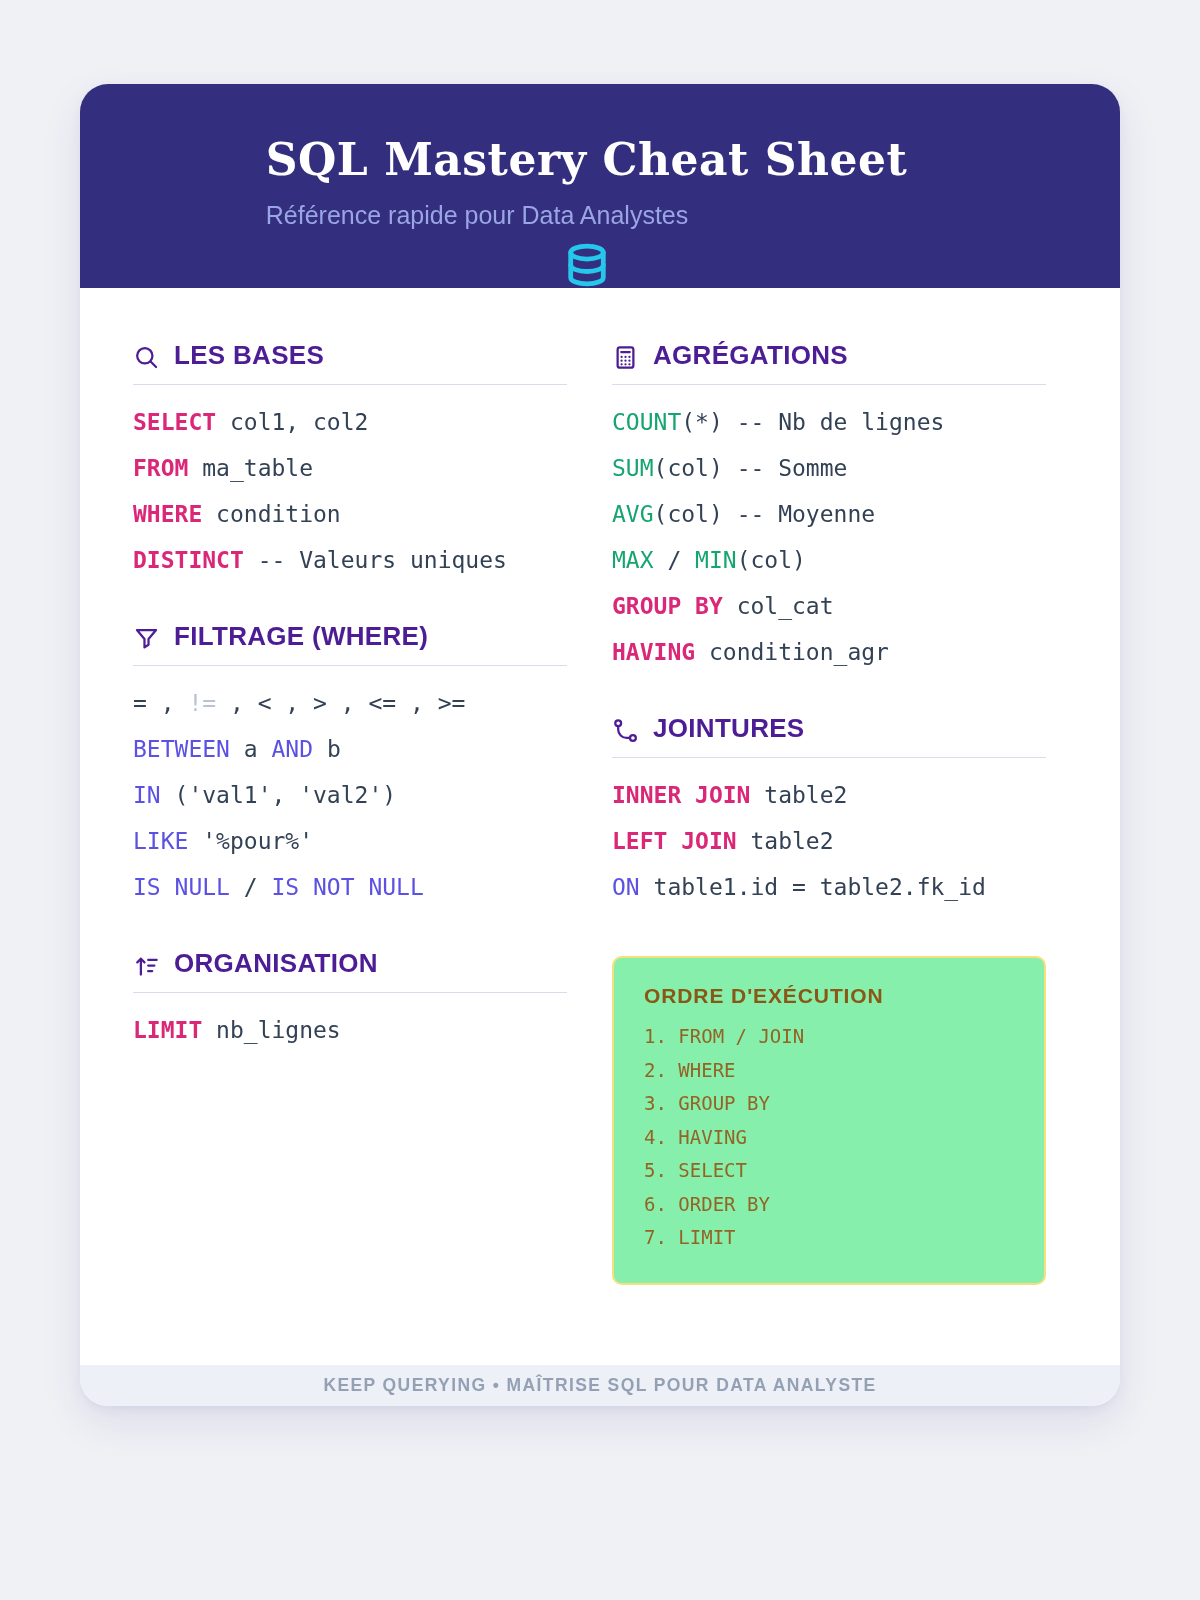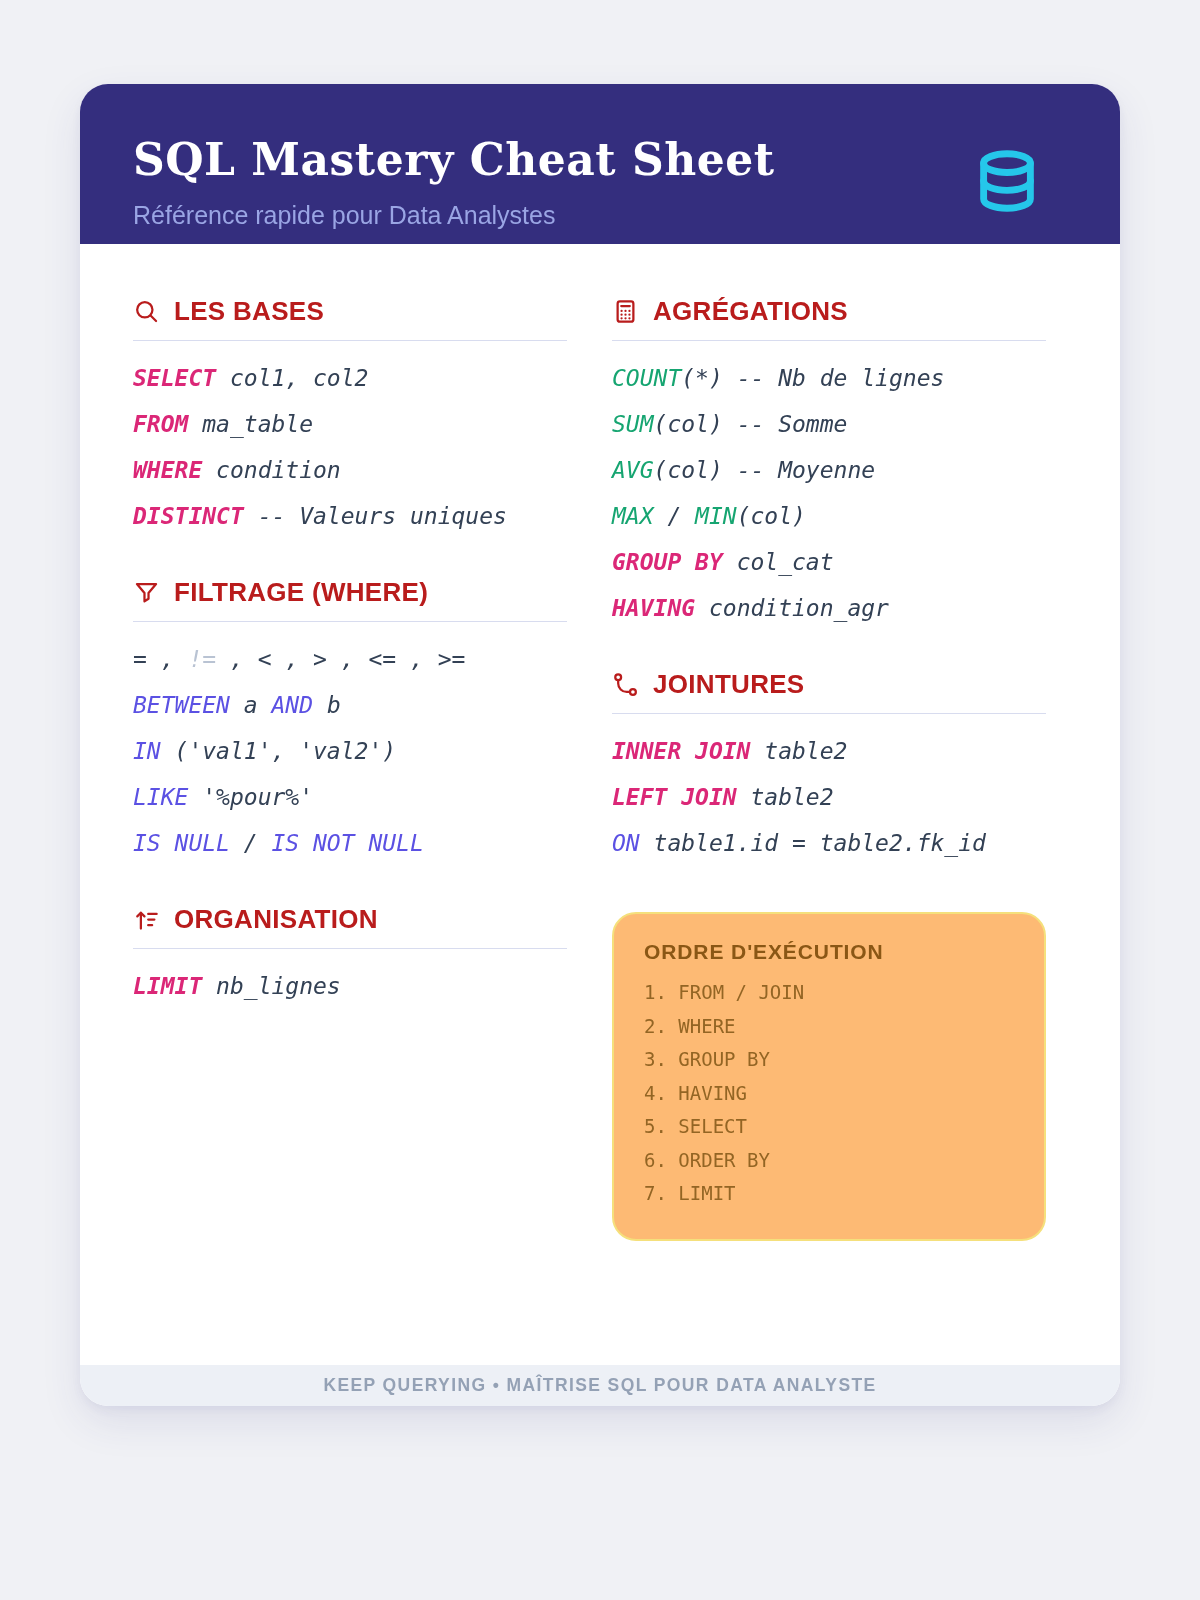--- a/index.html
+++ b/index.html
@@ -4,49 +4,49 @@
 <style>
   * { margin:0; padding:0; box-sizing:border-box; }
   html,body { width:1200px; height:1600px; background:#f0f1f5; font-family:"Liberation Sans", sans-serif; }
   .card {
     position:relative; width:1040px; height:1322px; margin:84px auto 0;
     background:#ffffff; border-radius:28px;
     box-shadow:0 16px 40px rgba(49,46,129,.10), 0 4px 10px rgba(49,46,129,.06);
     overflow:hidden;
   }
   .card-header {
-    height:160px; background:#342e7e; padding:50px 80px 0 53px;
-    display:flex; justify-content:space-between; align-items:flex-start;
+    height:204px; background:#342e7e; padding:50px 80px 0 53px;
+    display:flex; justify-content:space-between; align-items:center;flex-direction:column;
   }
   .page-title {
     color:#ffffff; font-family:"DejaVu Serif", serif; font-weight:700;
     font-size:44px; line-height:52px; letter-spacing:0.5px;
   }
   .page-subtitle { color:#9aa5e4; font-size:25px; line-height:30px; margin-top:14px; }
   .db-icon { width:66px; height:70px; color:#25c7ea; margin-top:12px; }
   .content { display:flex; padding:52px 0 0 53px; }
   .col { width:434px; }
   .col-left { margin-right:45px; }
   .section { margin-bottom:38px; }
-  .section-head { display:flex; align-items:center; gap:14px; color:#b91c1c; }
+  .section-head { display:flex; align-items:flex-end; gap:14px; color:#4c1d95; }
   .section-head svg { width:27px; height:27px; flex:0 0 auto; }
   .section-title { font-size:26px; font-weight:700; letter-spacing:0.3px; }
   .divider { border-bottom:1.5px solid #d8dcef; margin-top:13px; }
-  .code { margin-top:14px;font-style:italic; }
+  .code { margin-top:14px; }
   .code-line {
     font-family:"DejaVu Sans Mono", monospace; font-size:23px; line-height:46px;
     color:#334155; white-space:pre;
   }
   .seg-pink  { color:#db2777; font-weight:700; }
   .seg-blue  { color:#5b51e3; }
   .seg-green { color:#16a571; }
   .seg-dim   { color:#b9c3d3; }
   .exec-box {
-    margin-top:46px; width:434px; background:#fdba74;
-    border:2px solid #f5e07c; border-radius:24px; padding:26px 30px 28px;
+    margin-top:46px; width:434px; background:#86efac;
+    border:2px solid #f5e07c; border-radius:10px; padding:26px 30px 28px;
   }
   .exec-title { color:#8a5715; font-size:21px; font-weight:700; letter-spacing:0.9px; }
   .exec-list { margin-top:12px; }
   .exec-item {
     font-family:"DejaVu Sans Mono", monospace; font-size:19px; line-height:33.5px;
     color:#936524;
   }
   .card-footer {
     position:absolute; left:0; right:0; bottom:0; height:41px;
     background:#edf0f6; display:flex; align-items:center; justify-content:center;

